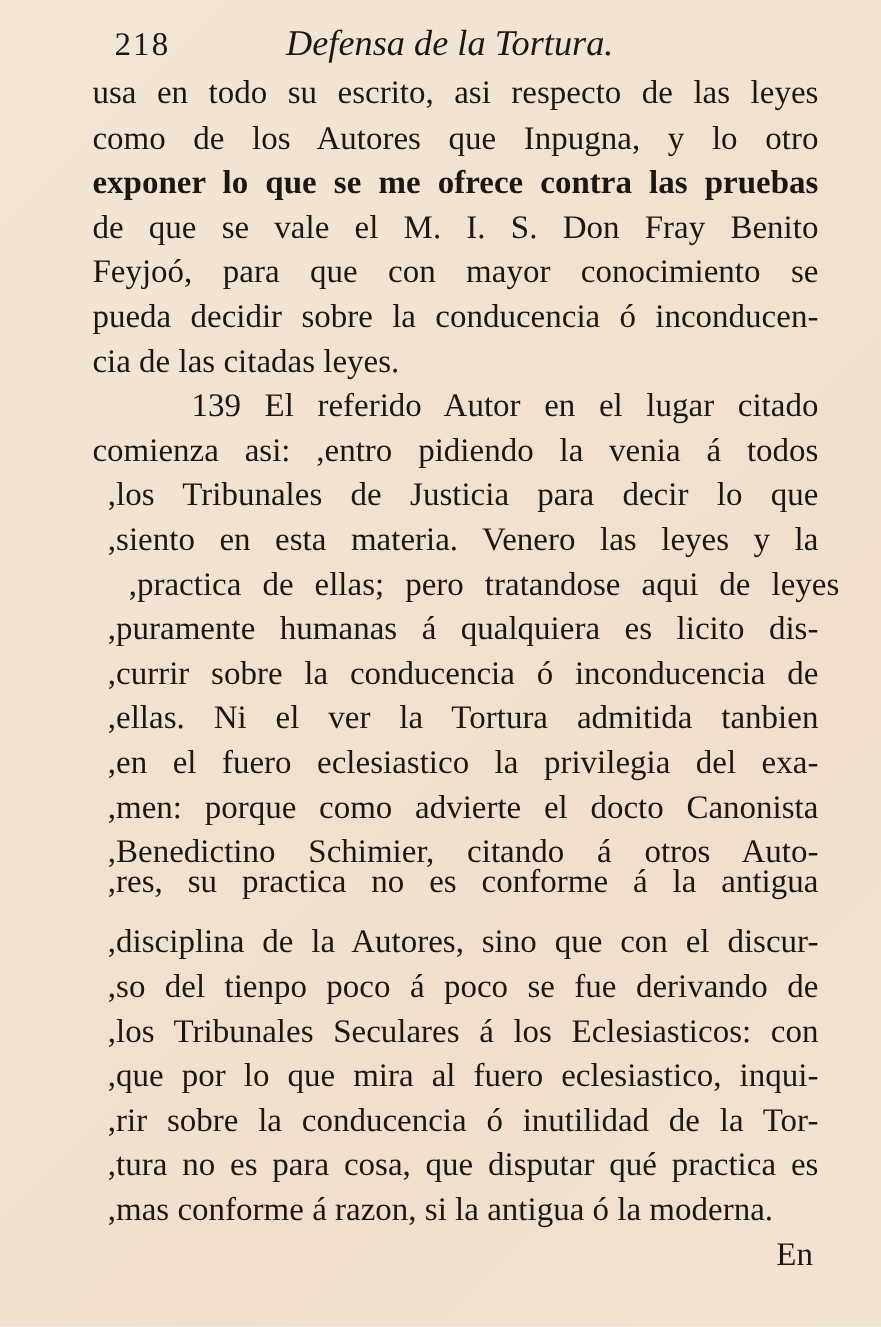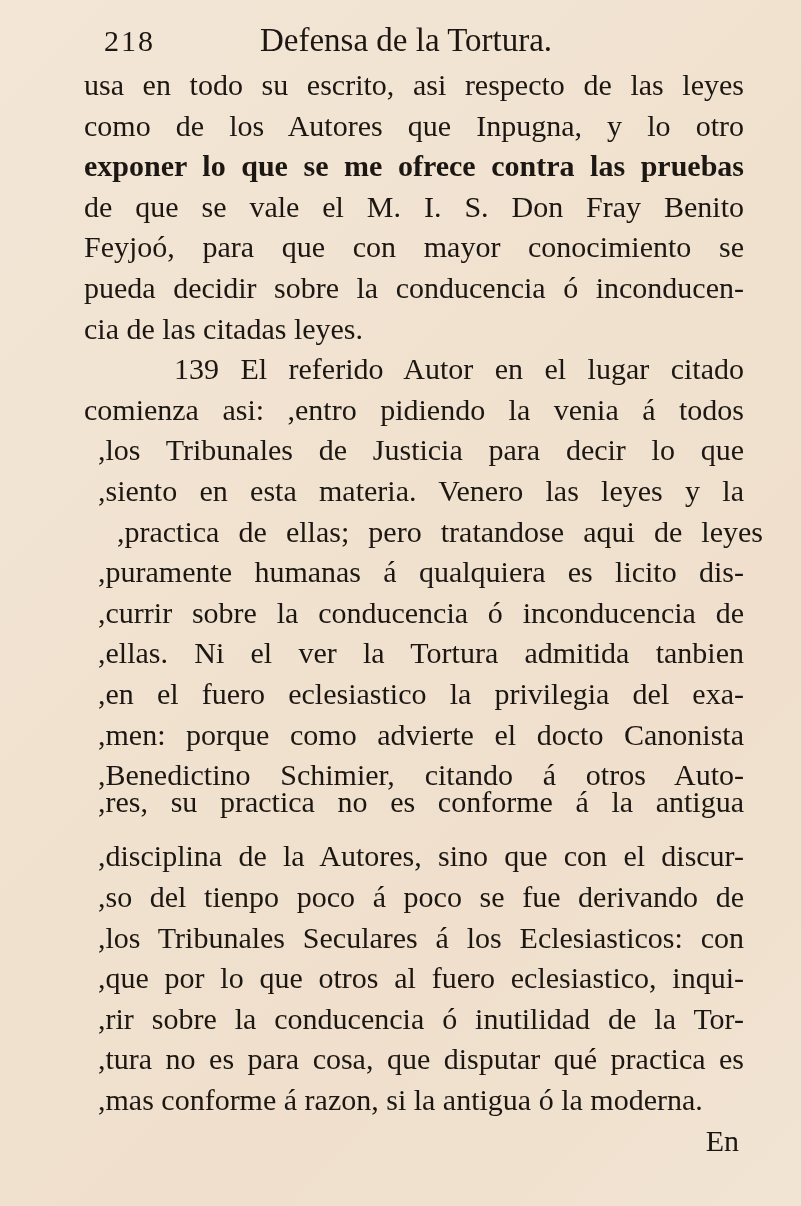--- a/index.html
+++ b/index.html
@@ -11,21 +11,21 @@
     color:#1c1712;
   }
   .page { position:absolute; left:0; top:0; width:801px; height:1206px; }
   .header {
     position:absolute; top:14px; left:104px; width:470px; height:50px;
   }
   .page-number {
     position:absolute; left:0; top:10px; font-size:30px; letter-spacing:2px;
   }
   .running-title {
-    position:absolute; left:156px; top:8px; font-size:33px; 
+    position:absolute; left:156px; top:8px; font-size:33px; font-style:italic;
   }
   .body-text {
     position:absolute; left:84px; top:66px; width:660px;
   }
   .line {
     position:absolute; left:0; white-space:nowrap;
     font-size:30px; line-height:38px;
     text-align:justify; text-align-last:justify;
   }
   .line.full { width:660px; }
@@ -61,21 +61,21 @@
       <div class="line quoted" style="top: 487.2px;">,puramente humanas á qualquiera es licito dis-</div>
       <div class="line quoted" style="top: 527.8px;">,currir sobre la conducencia ó inconducencia de</div>
       <div class="line quoted" style="top: 568.4px;">,ellas. Ni el ver la Tortura admitida tanbien</div>
       <div class="line quoted" style="top: 609px;">,en el fuero eclesiastico la privilegia del exa-</div>
       <div class="line quoted" style="top: 649.6px;">,men: porque como advierte el docto Canonista</div>
       <div class="line quoted" style="top: 690.2px;">,Benedictino Schimier, citando á otros Auto-</div>
       <div class="line quoted" style="top: 717px;">,res, su practica no es conforme á la antigua</div>
       <div class="line quoted" style="top: 771.4px;">,disciplina de la Autores, sino que con el discur-</div>
       <div class="line quoted" style="top: 812px;">,so del tienpo poco á poco se fue derivando de</div>
       <div class="line quoted" style="top: 852.6px;">,los Tribunales Seculares á los Eclesiasticos: con</div>
-      <div class="line quoted" style="top: 893.2px;">,que por lo que otros al fuero eclesiastico, inqui-</div>
+      <div class="line quoted" style="top: 893.2px;">,que por lo que mira al fuero eclesiastico, inqui-</div>
       <div class="line quoted" style="top: 933.8px;">,rir sobre la conducencia ó inutilidad de la Tor-</div>
       <div class="line quoted" style="top: 974.4px;">,tura no es para cosa, que disputar qué practica es</div>
       <div class="line quoted last" style="top: 1015px;">,mas conforme á razon, si la antigua ó la moderna.</div>
     </div>
 
   <div class="body-text" style="top:1074px"></div>
 </div>
 
 <div class="catchword">En</div>
 

